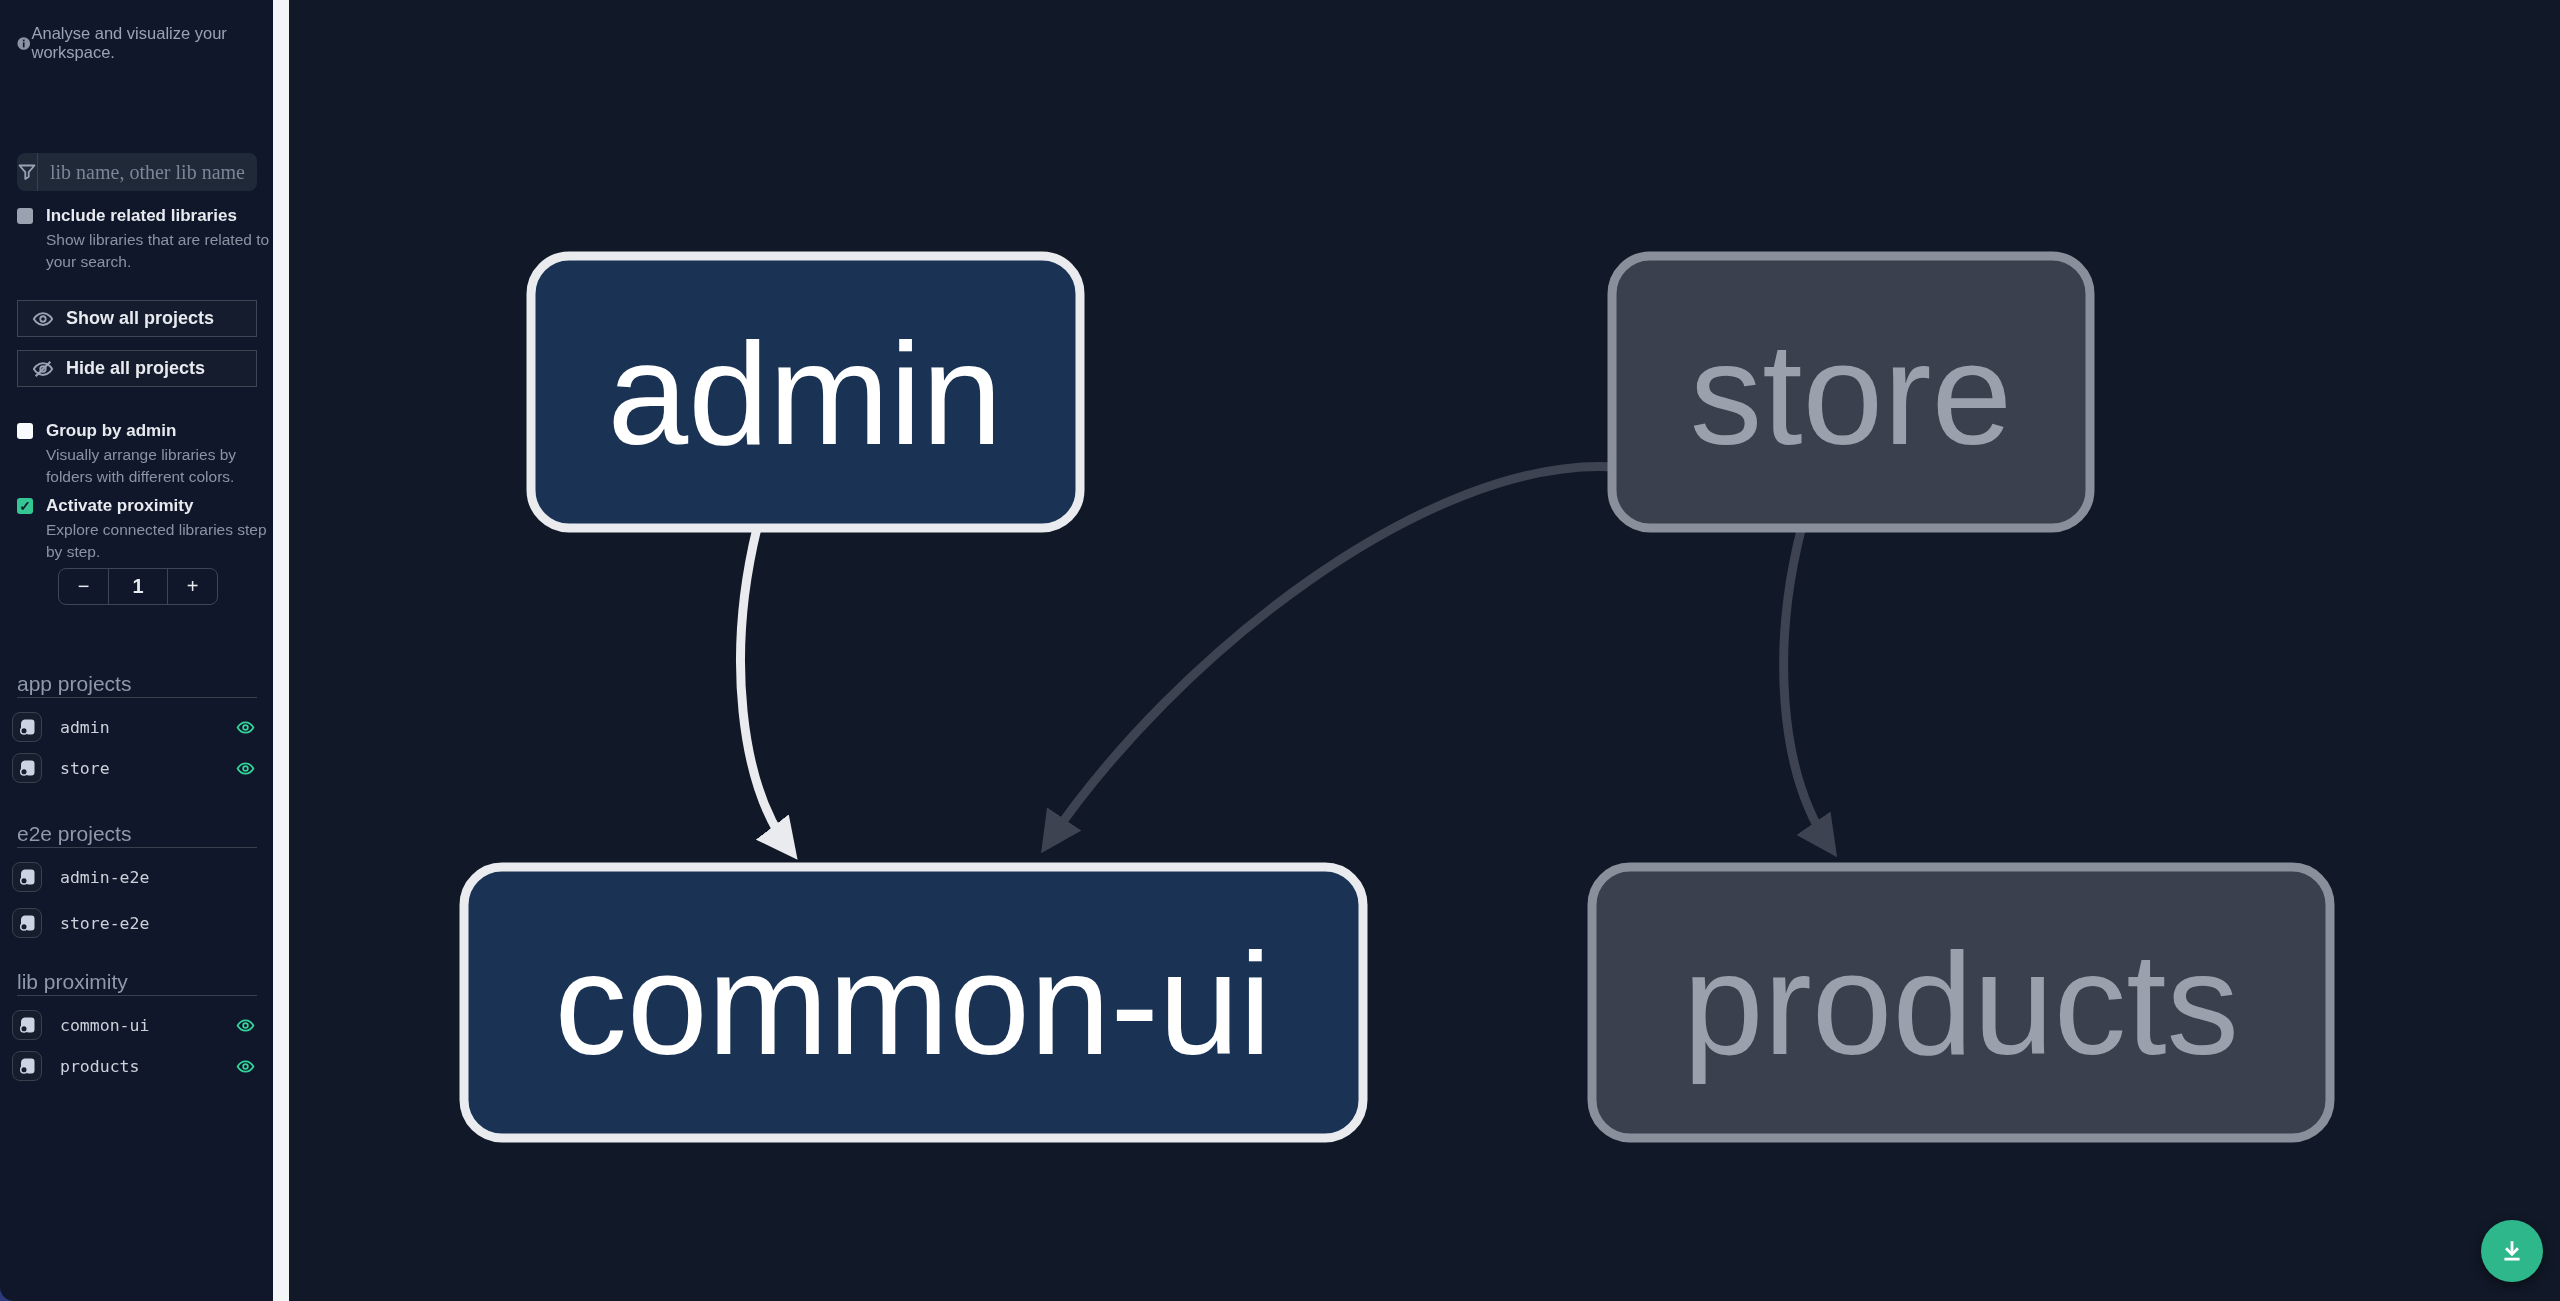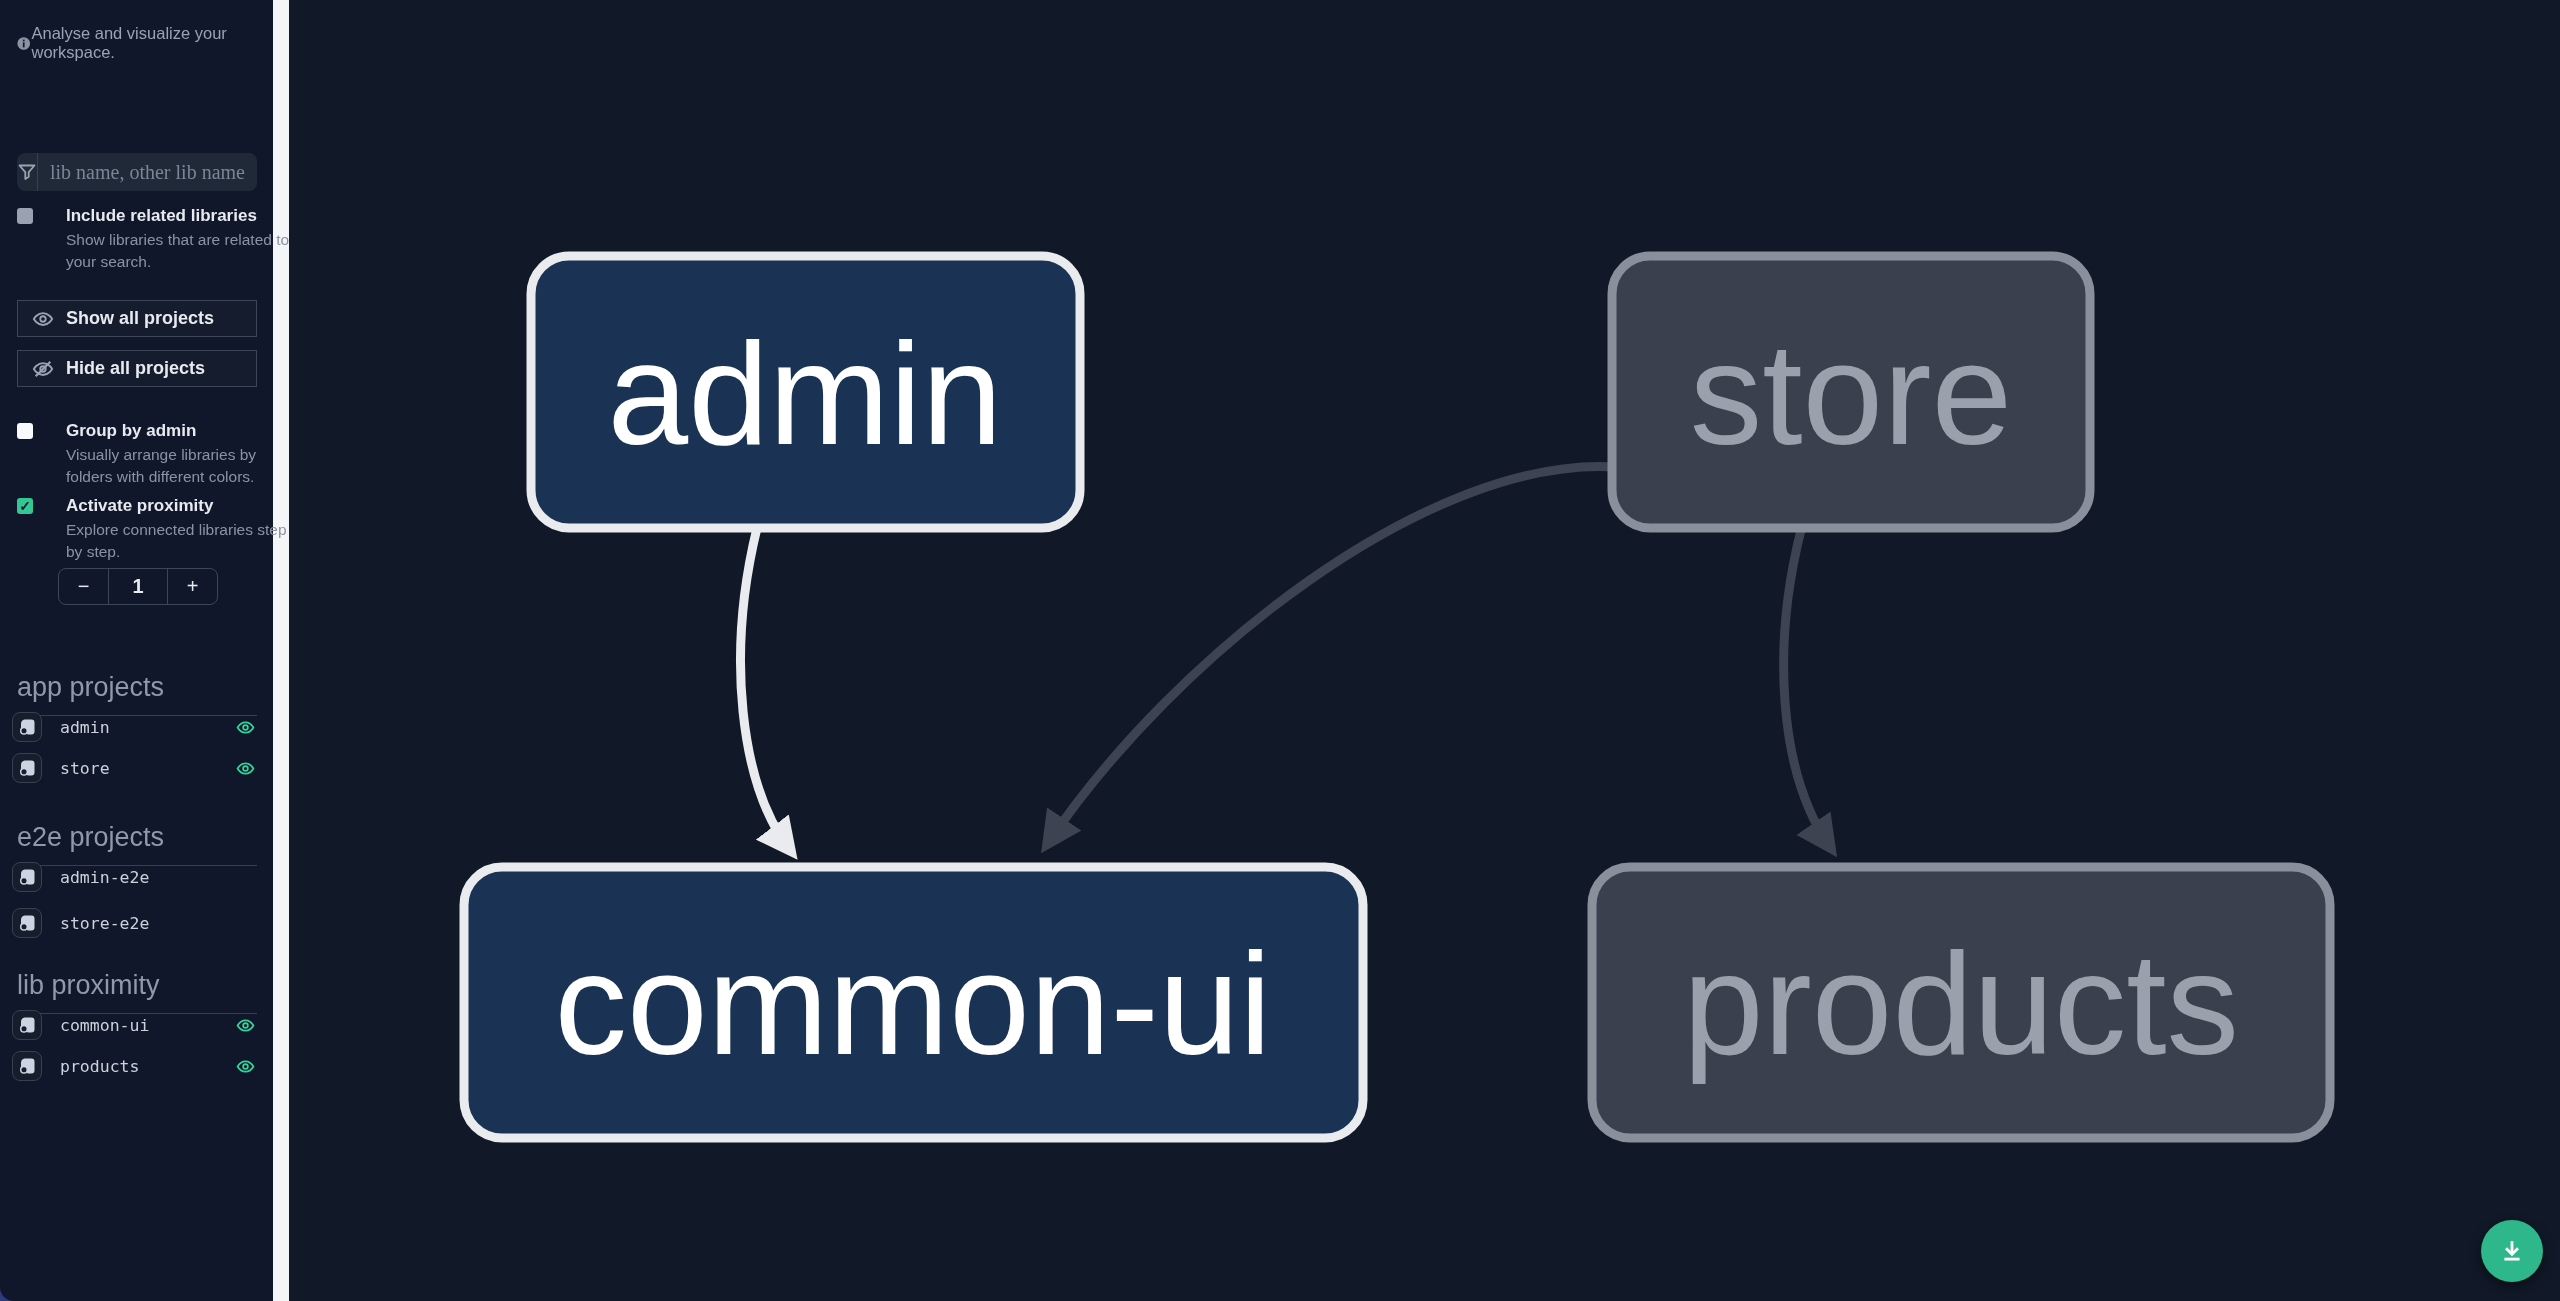--- a/index.html
+++ b/index.html
@@ -43,37 +43,37 @@
 
   .toggle { position:absolute; left:17px; width:240px; }
   .checkbox { width:16px; height:16px; border-radius:3px; display:inline-flex;
               align-items:center; justify-content:center; flex:none; margin-top:3px; }
   .checkbox.gray  { background:#9aa2af; }
   .checkbox.white { background:#f8fafc; }
   .checkbox.green { background:#34c793; color:#12202e; font-size:14px; font-weight:bold; }
   .toggle-row { display:flex; gap:13px; }
   .toggle-label { font-size:17px; font-weight:bold; color:#e7eaee; line-height:22px; }
   .toggle-desc  { font-size:15.5px; color:#8b93a3; line-height:22px; width:226px; margin-top:2px; }
-  .toggle-texts { width:211px;margin-left:20px; }
+  .toggle-texts { width:211px; }
 
   .sb-btn { position:absolute; left:17px; width:240px; height:37px; background:#141c2d;
             border:1px solid #3d4654; border-radius:0; display:flex; align-items:center;
             gap:12px; padding:0 14px; color:#e7eaee; font-size:18px; font-weight:bold;
             cursor:pointer; font-family:"Liberation Sans",sans-serif; }
 
   .stepper { position:absolute; left:58px; top:568px; width:160px; height:37px;
              display:flex; border:1px solid #3d4654; border-radius:8px; overflow:hidden; }
   .stepper > div { display:flex; align-items:center; justify-content:center;
              color:#e7eaee; font-size:20px; }
   .stepper .dec, .stepper .inc { width:49px; cursor:pointer; }
   .stepper .val { flex:1; border-left:1px solid #3d4654; border-right:1px solid #3d4654;
              font-weight:bold; }
 
   .section-heading { position:absolute; left:17px; width:240px; color:#8e99a9;
-             font-size:27px; padding-bottom:12px; border-bottom:1px solid #38404e; }
+             font-size:21px; padding-bottom:1px; border-bottom:1px solid #38404e; }
   .proj-row { position:absolute; left:12px; width:245px; height:30px;
              display:flex; align-items:center; }
   .proj-icon-btn { width:30px; height:30px; border:1px solid #39414f; border-radius:8px;
              background:#161e2d; display:flex; align-items:center; justify-content:center;
              cursor:pointer; flex:none; }
   .proj-name { margin-left:18px; font-family:"DejaVu Sans Mono", monospace;
              font-size:16.5px; color:#ccd2da; }
   .proj-eye { margin-left:auto; margin-right:2px; display:flex; cursor:pointer; }
 
   

